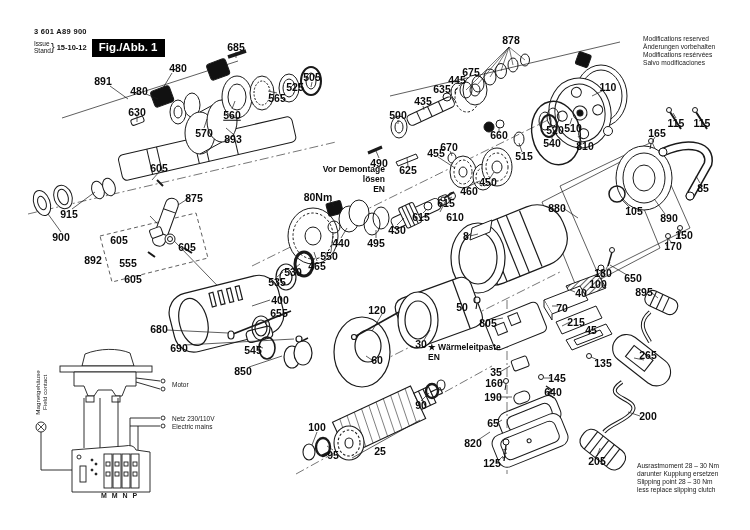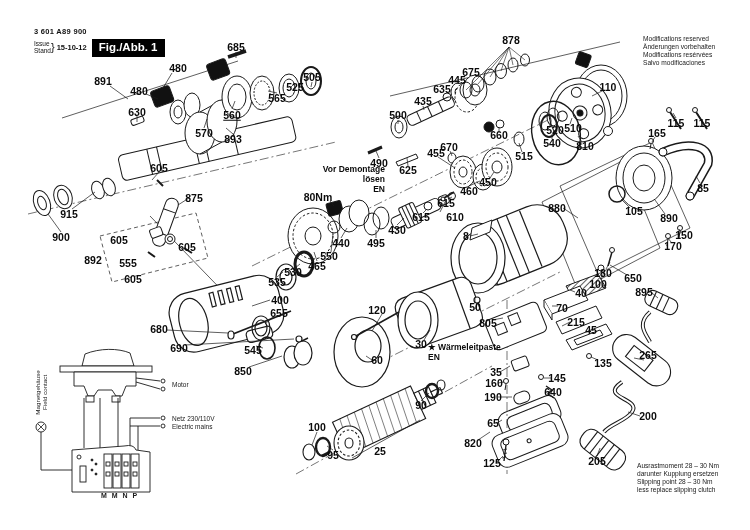--- a/index.html
+++ b/index.html
@@ -469,21 +469,21 @@
       <div class="callout" style="left: 669px; top: 218px;">890</div>
       <div class="callout" style="left: 684px; top: 235px;">150</div>
       <div class="callout" style="left: 673px; top: 246px;">170</div>
       <div class="callout" style="left: 603px; top: 273px;">180</div>
       <div class="callout" style="left: 598px; top: 284px;">100</div>
       <div class="callout" style="left: 633px; top: 278px;">650</div>
       <div class="callout" style="left: 644px; top: 292px;">895</div>
       <div class="callout" style="left: 466px; top: 236px;">8</div>
       <div class="callout" style="left: 377px; top: 310px;">120</div>
       <div class="callout" style="left: 421px; top: 344px;">30</div>
-      <div class="callout" style="left: 475px; top: 307px;">50</div>
+      <div class="callout" style="left: 462px; top: 307px;">50</div>
       <div class="callout" style="left: 488px; top: 323px;">805</div>
       <div class="callout" style="left: 377px; top: 360px;">60</div>
       <div class="callout" style="left: 581px; top: 293px;">40</div>
       <div class="callout" style="left: 562px; top: 308px;">70</div>
       <div class="callout" style="left: 576px; top: 322px;">215</div>
       <div class="callout" style="left: 591px; top: 330px;">45</div>
       <div class="callout" style="left: 603px; top: 363px;">135</div>
       <div class="callout" style="left: 557px; top: 378px;">145</div>
       <div class="callout" style="left: 553px; top: 392px;">640</div>
       <div class="callout" style="left: 496px; top: 372px;">35</div>

